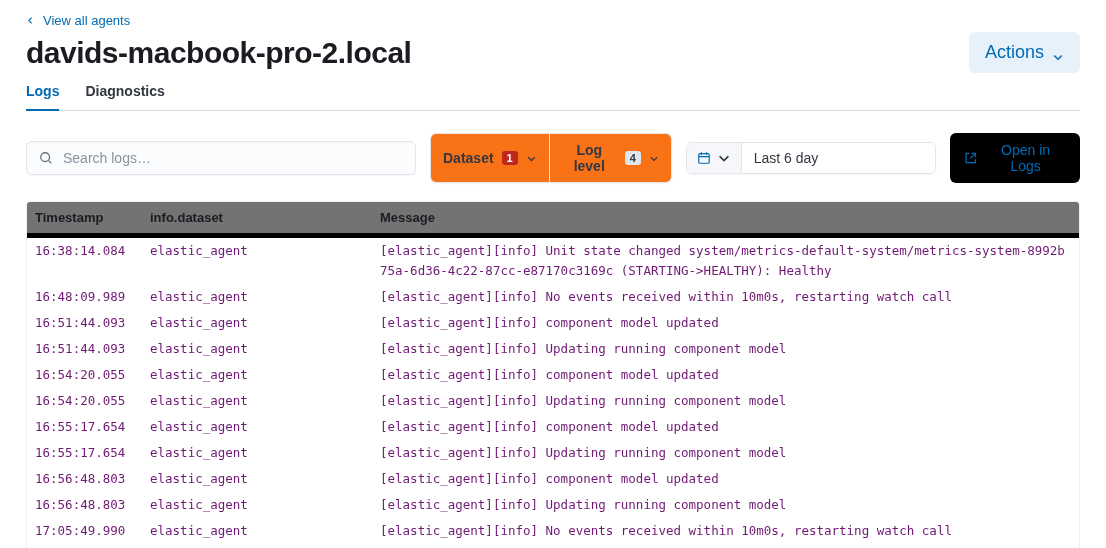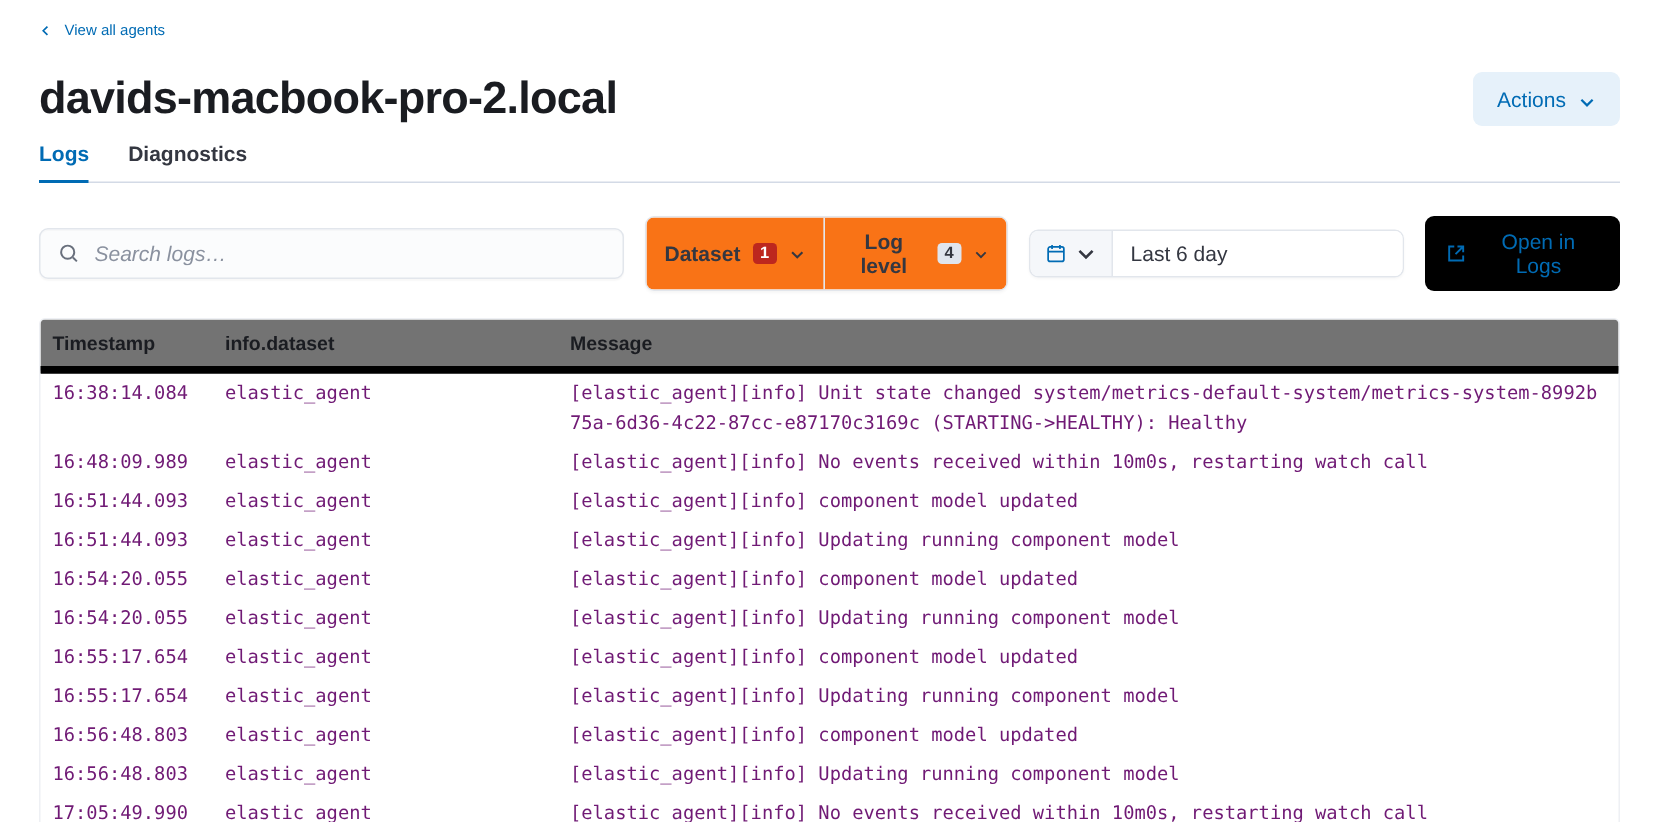--- a/index.html
+++ b/index.html
@@ -12,24 +12,24 @@
       overflow: hidden;
     }
     .page {
       padding: 12px 26px 0 26px;
     }
     .back-link {
       display: inline-flex;
       align-items: center;
       gap: 8px;
       color: #006bb4;
-      font-size: 10px;
+      font-size: 13px;
       cursor: pointer;
       text-decoration: none;
-      margin-bottom: 22px;
+      margin-bottom: 4px;
     }
     .back-link svg { width: 9px; height: 9px; }
     .header-row {
       display: flex;
       justify-content: space-between;
       align-items: center;
       margin-bottom: 10px;
     }
     .page-title {
       font-size: 30px;
@@ -38,21 +38,21 @@
     }
     .actions-btn {
       display: inline-flex;
       align-items: flex-end;
       gap: 8px;
       background: #e6f1fa;
       color: #006bb4;
       border: none;
       border-radius: 6px;
       padding: 10px 16px;
-      font-size: 14px;
+      font-size: 18px;
       font-weight: 500;
       cursor: pointer;
     }
     .actions-btn svg { width: 12px; height: 12px; }
     .tabs {
       display: flex;
       gap: 26px;
       border-bottom: 1px solid #d3dae6;
       font-size: 14px;
       margin-bottom: 22px;
@@ -87,21 +87,20 @@
       box-shadow: 0 1px 1px rgba(0,0,0,0.03), inset 0 1px 0 rgba(0,0,0,0.02);
     }
     .search-wrap svg { width: 14px; height: 14px; color: #69707d; }
     .search-wrap input {
       border: none;
       outline: none;
       background: transparent;
       font-size: 14px;
       flex: 1;
       color: #6d28d9;
-      font-style: italic;
     }
     .search-wrap input::placeholder { color: #8a919f; }
     .filter-pair {
       display: flex;
       border: 1px solid #e2e6ec;
       border-radius: 6px;
       overflow: hidden;
       box-shadow: 0 1px 2px rgba(0,0,0,0.04);
     }
     .filter-btn {

